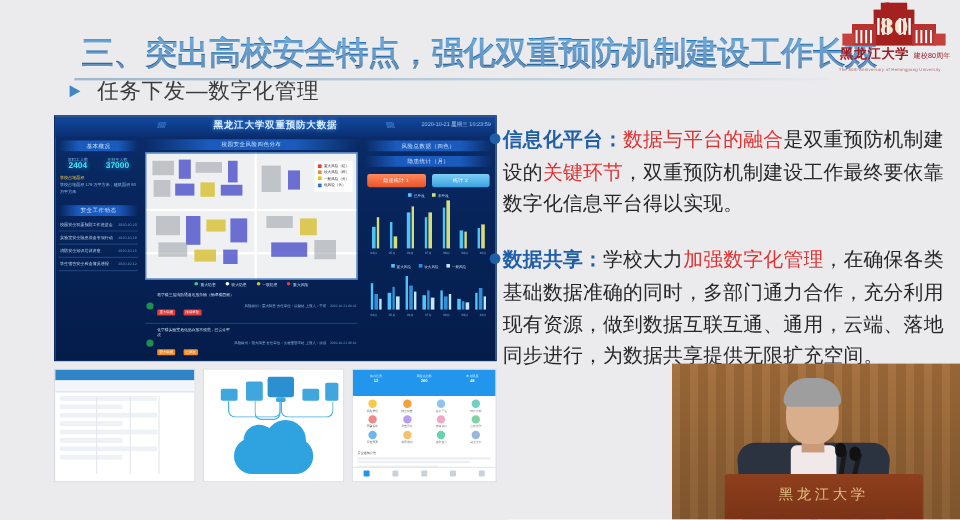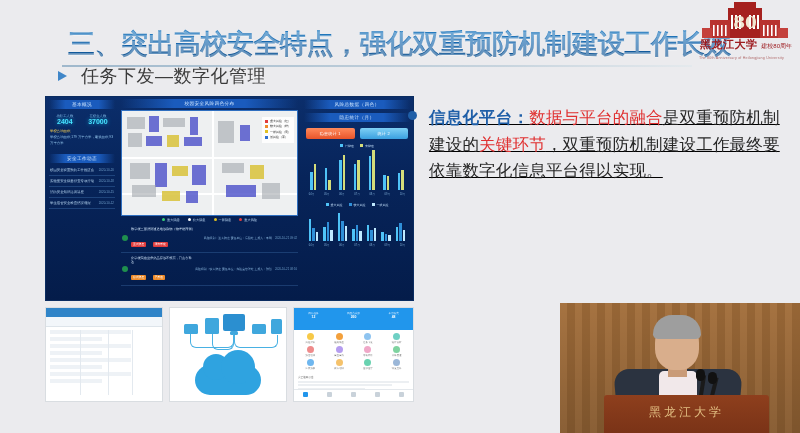--- a/index.html
+++ b/index.html
@@ -243,21 +243,21 @@
   .t3-txt { font-size:2.4px; color:#777; display:block; }
   .t3-note { padding:2px 4px; }
   .t3-nline { height:2.2px; background:#eceff2; margin:1.5px 0; }
   .t3-tabbar { position:absolute; left:0; right:0; bottom:0; height:12px; border-top:1px solid #e4e8ec; display:flex; }
   .t3-tab { flex:1; text-align:center; padding-top:2px; }
   .t3-tdot { width:5px;height:5px;border-radius:1px;background:#c9d2da;margin:0 auto 1px; }
   .t3-tdot.on { background:#2196ec; }
 
   
   .bullets { position:absolute; left:408px; top:104px; width:385px; }
-  .bullet { display:flex; gap:12px; margin-bottom: 20px; text-decoration: underline; }
+  .bullet { display:flex; gap:2px; margin-bottom: 20px; }
   .bdot { flex:0 0 auto; width:9px; height:9px; border-radius:50%; background:#1f5fa8; margin-top:7px; }
   .btext { font-size:16.5px; line-height: 1.62; color:#262626; letter-spacing:0.2px; }
   .bhead { color:#1f5fa8; font-weight:bold; }
   .hl-red { color:#e03030; }
 
   
   .presenter {
     position:absolute; left:560px; top:303px; width:240px; height:130px;
     overflow:hidden;
     background: repeating-linear-gradient(90deg,#b07a45 0px,#b07a45 7px,#a06c39 7px,#a06c39 15px);
@@ -335,20 +335,26 @@
     <div class="logo-en">The 80th Anniversary of Heilongjiang University</div>
   </div>
 
   <div class="subtitle-row">
     <span class="sub-arrow"></span>
     <span class="sub-text">任务下发—数字化管理</span>
   </div>
 
   <div class="dash">
 
+    <div class="dash-topbar">
+      <span class="slash-l">///////</span>
+      <div class="dash-title">黑龙江大学双重预防大数据</div>
+      <span class="slash-r">\\\\\\\</span>
+      <div class="dash-date">2020-10-21 星期三 10:23:59</div>
+    </div>
 
     <div class="dash-body">
 
       <div class="dcol-l">
         <div class="panel-head">
           <span>基本概况</span>
         </div>
         <div class="kpi-row">
           <div class="kpi">
             <span class="kpi-lab">教职工人数</span>
@@ -697,20 +703,24 @@
     </div>
   </div>
 
   <div class="bullets">
 
     <div class="bullet">
       <span class="bdot"></span>
       <div class="btext"><span class="bhead">信息化平台：</span><span class="hl-red">数据与平台的融合</span><span>是双重预防机制建设的</span><span class="hl-red">关键环节</span><span>，双重预防机制建设工作最终要依靠数字化信息平台得以实现。</span></div>
     </div>
 
+    <div class="bullet">
+      <span class="bdot"></span>
+      <div class="btext"><span class="bhead">数据共享：</span><span>学校大力</span><span class="hl-red">加强数字化管理</span><span>，在确保各类基础数据准确的同时，多部门通力合作，充分利用现有资源，做到数据互联互通、通用，云端、落地同步进行，为数据共享提供无限扩充空间。</span></div>
+    </div>
   </div>
 
   <div class="presenter">
     <div class="p-wallshade"></div>
     <div class="p-jacket-l"></div>
     <div class="p-jacket-r"></div>
     <div class="p-shirt"></div>
     <div class="p-neck"></div>
     <div class="p-head"></div>
     <div class="p-hair"></div>

